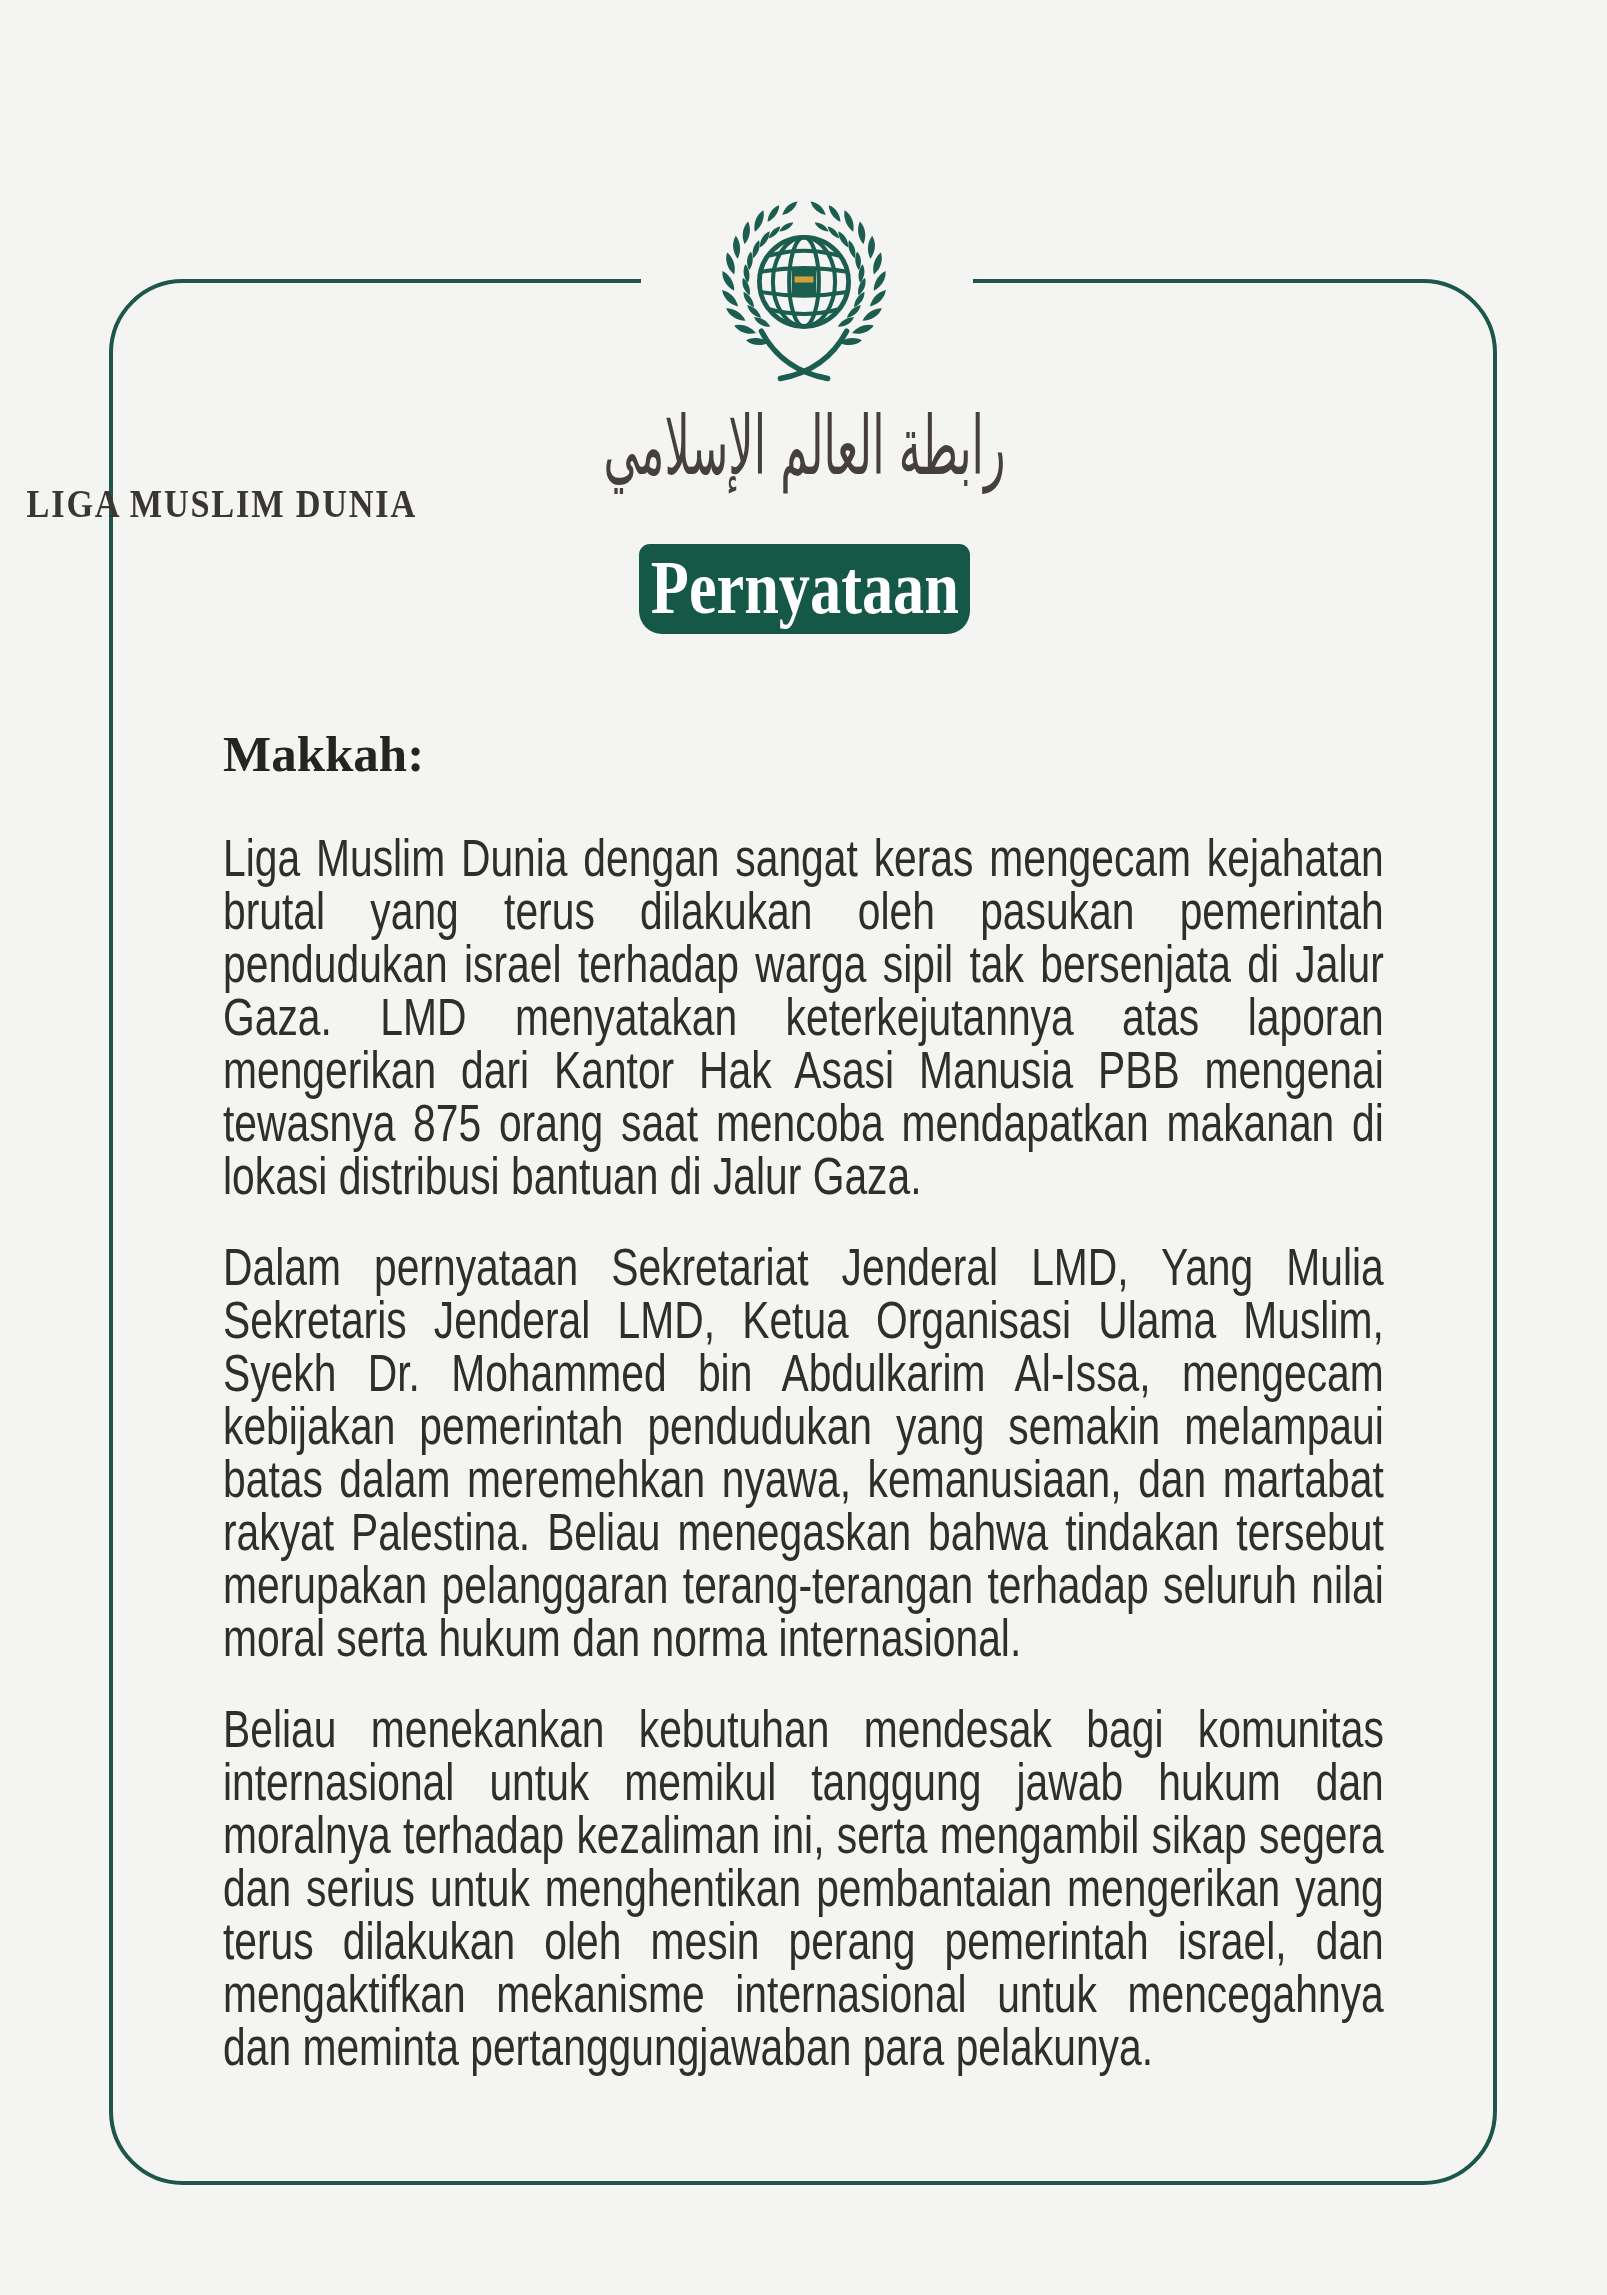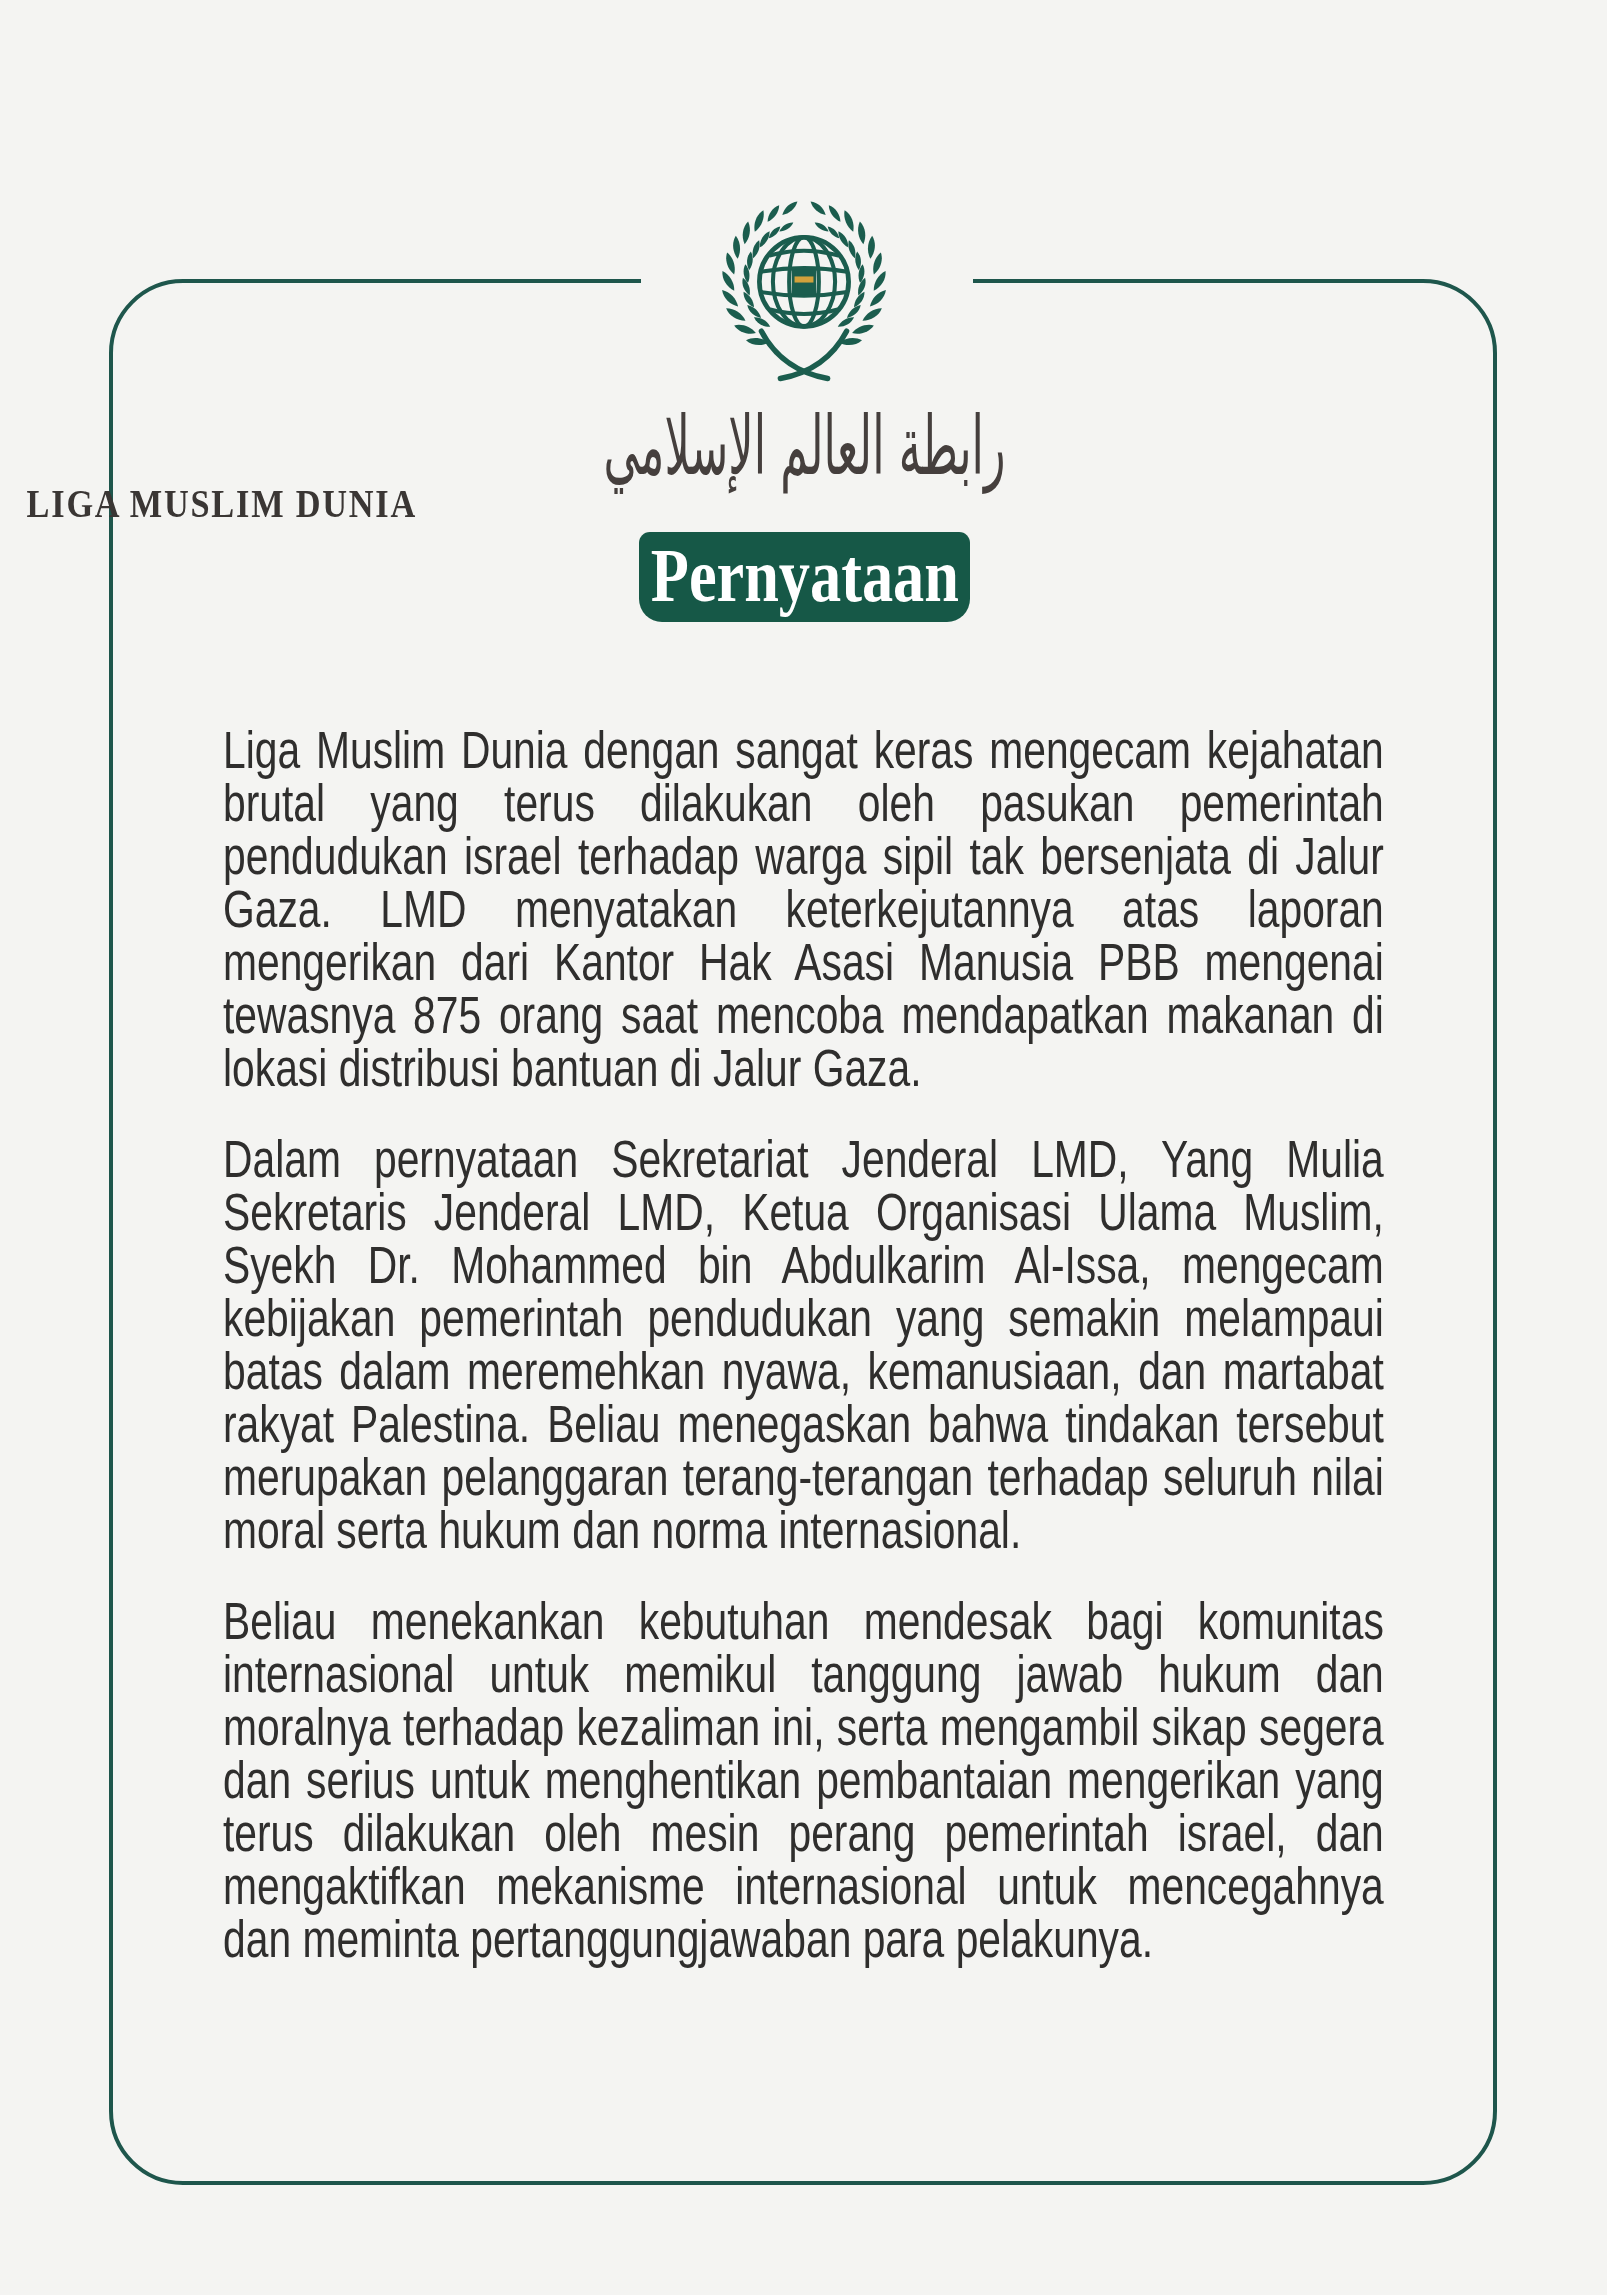--- a/index.html
+++ b/index.html
@@ -32,21 +32,21 @@
     position:absolute;left:0;top:483px;width:100%;text-align:left;
     color:#3a3634;
   }
   .org-name span{
     display:inline-block;
     font-family:"Liberation Serif","DejaVu Serif",serif;
     font-weight:bold;font-size:39px;line-height:42px;letter-spacing:2px;
     transform:scaleX(0.88);
   }
   .badge{
-    position:absolute;left:639px;top:532px;width:331px;height:90px;
+    position:absolute;left:639px;top:544px;width:331px;height:90px;
     background:#165847;border-radius:10.8px 10.8px 23px 23px;
     display:flex;align-items:center;justify-content:center;
   }
   .badge span{
     display:inline-block;color:#ffffff;
     font-family:"Liberation Serif","DejaVu Serif",serif;
     font-weight:bold;font-size:76px;line-height:76px;
     transform:scaleX(0.82);
     padding-bottom:4px;
   }
@@ -149,19 +149,20 @@
 
 <div class="org-name">
   <span>LIGA MUSLIM DUNIA</span>
 </div>
 
 <div class="badge">
   <span>Pernyataan</span>
 </div>
 
 <div class="content">
+  <h2 class="location-heading">Makkah:</h2>
   <div class="paragraphs">
     <p>Liga Muslim Dunia dengan sangat keras mengecam kejahatan brutal yang terus dilakukan oleh pasukan pemerintah pendudukan israel terhadap warga sipil tak bersenjata di Jalur Gaza. LMD menyatakan keterkejutannya atas laporan mengerikan dari Kantor Hak Asasi Manusia PBB mengenai tewasnya 875 orang saat mencoba mendapatkan makanan di lokasi distribusi bantuan di Jalur Gaza.</p>
     <p>Dalam pernyataan Sekretariat Jenderal LMD, Yang Mulia Sekretaris Jenderal LMD, Ketua Organisasi Ulama Muslim, Syekh Dr. Mohammed bin Abdulkarim Al-Issa, mengecam kebijakan pemerintah pendudukan yang semakin melampaui batas dalam meremehkan nyawa, kemanusiaan, dan martabat rakyat Palestina. Beliau menegaskan bahwa tindakan tersebut merupakan pelanggaran terang-terangan terhadap seluruh nilai moral serta hukum dan norma internasional.</p>
     <p>Beliau menekankan kebutuhan mendesak bagi komunitas internasional untuk memikul tanggung jawab hukum dan moralnya terhadap kezaliman ini, serta mengambil sikap segera dan serius untuk menghentikan pembantaian mengerikan yang terus dilakukan oleh mesin perang pemerintah israel, dan mengaktifkan mekanisme internasional untuk mencegahnya dan meminta pertanggungjawaban para pelakunya.</p>
   </div>
 </div>
 
 
 </body></html>

